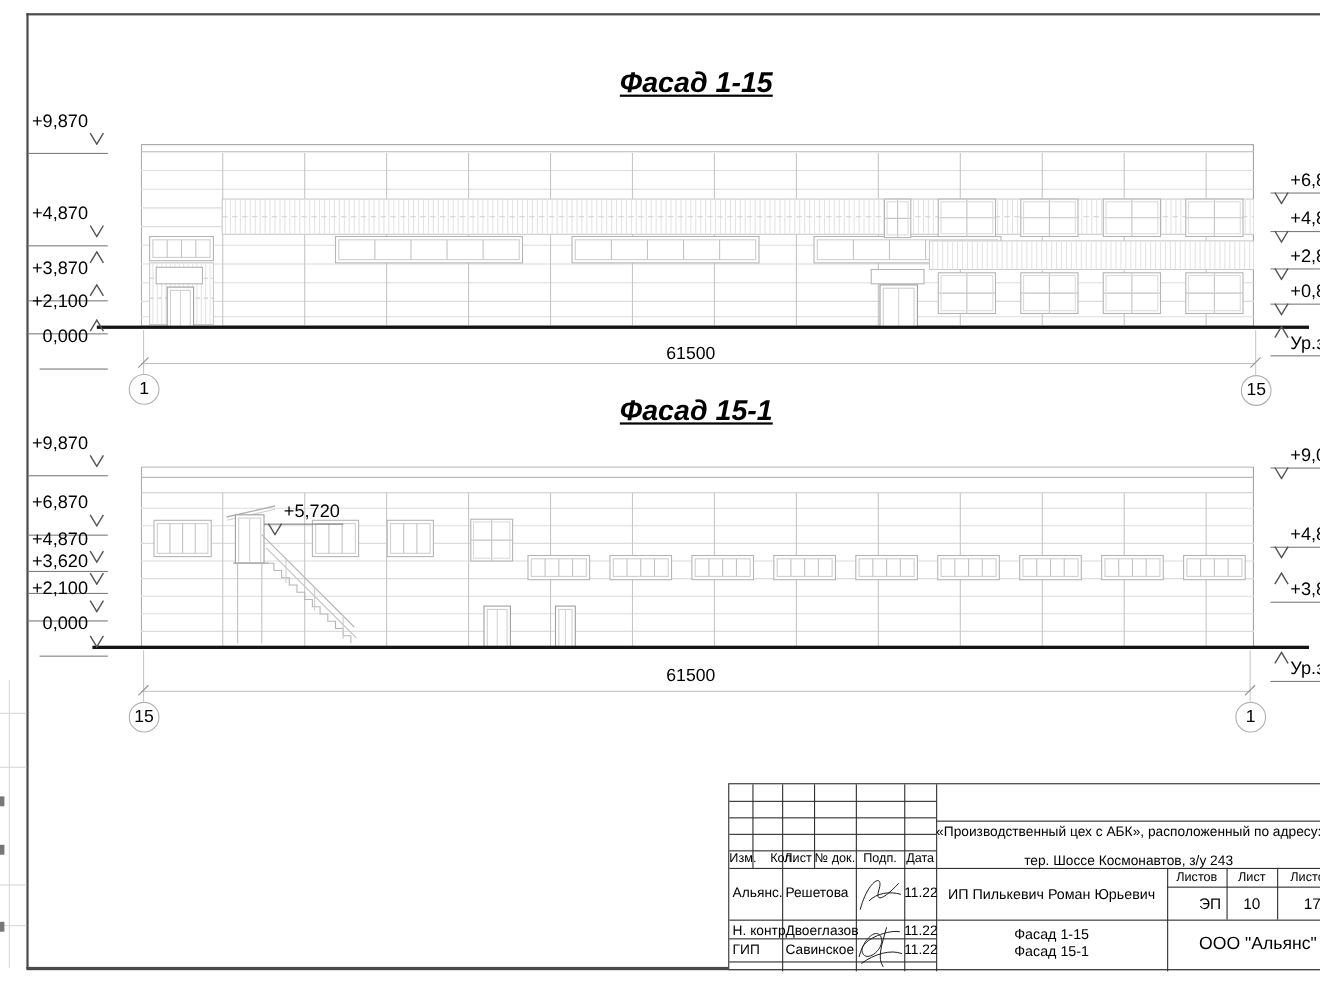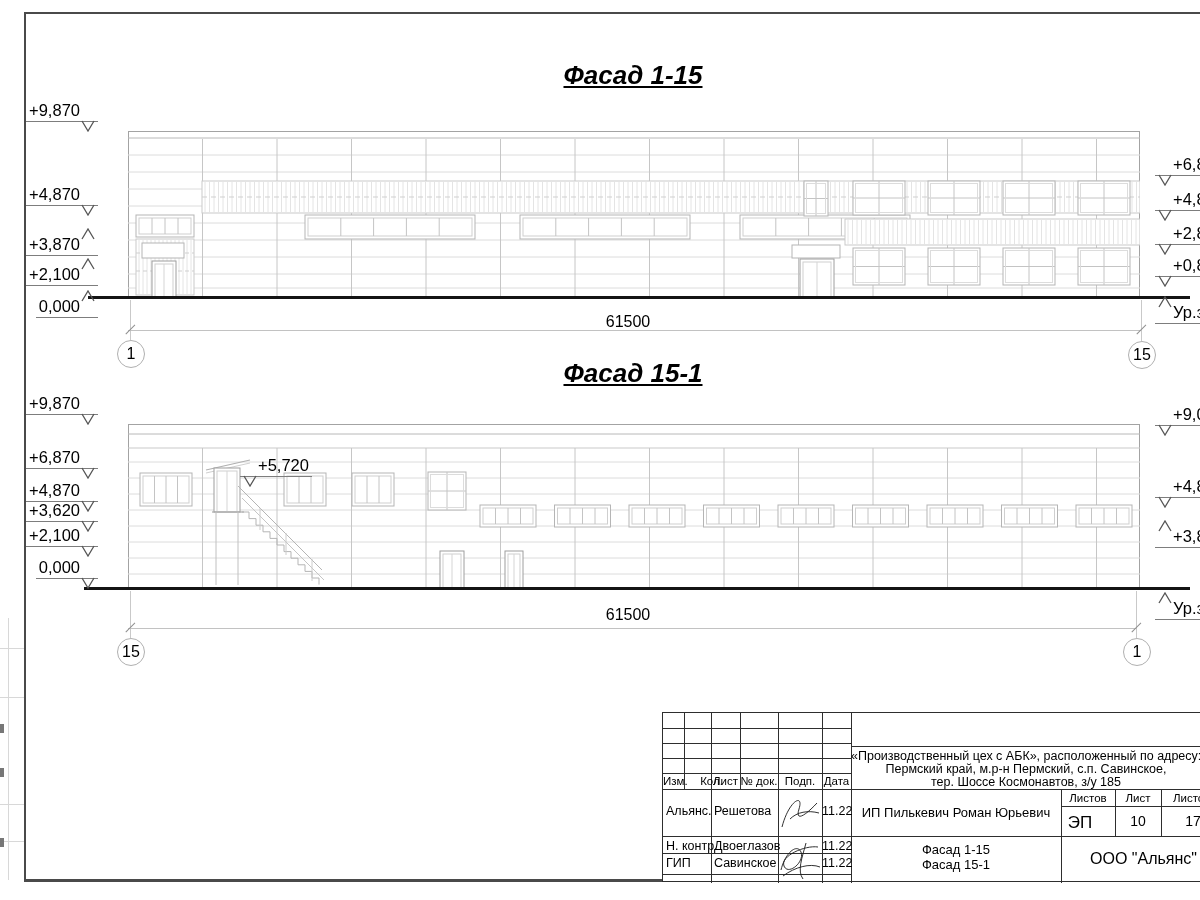--- a/index.html
+++ b/index.html
@@ -2,21 +2,21 @@
 <html><head>
 <meta charset="utf-8">
 <style>
   html,body{margin:0;padding:0;width:1200px;height:900px;overflow:hidden;background:#fff;
     font-family:"Liberation Sans",sans-serif;color:#000;}
   .abs{position:absolute;}
   .t{position:absolute;white-space:nowrap;}
   .ftitle{font-size:26px;font-style:italic;font-weight:bold;text-decoration:underline;text-align:center;width:220px;}
   .dimtxt{font-size:16px;text-align:center;width:100px;}
   .mark{position:absolute;font-size:16.5px;white-space:nowrap;height:20px;}
-  .mark .lbl{display:inline-block;border-bottom:1.2px solid #7d7d7d;padding:0 18px 1px 3px;line-height:19px;}
+  .mark .lbl{display:inline-block;border-bottom:1.2px solid #7d7d7d;padding:0 18px 19px 3px;line-height:19px;}
   .mark.right .lbl{padding:0 3px 1px 18px;}
   .mark svg{position:absolute;}
   .mark.down svg{right:3px;bottom:-11px;}
   .mark.up svg{right:3px;top:-7px;}
   .mark.right.down svg{left:3px;right:auto;}
   .mark.right.up svg{left:3px;right:auto;}
   .mark polyline{fill:none;stroke:#555;stroke-width:1.3;}
   .axis{position:absolute;width:26px;height:26px;border:1.2px solid #b0b0b0;border-radius:50%;
     text-align:center;line-height:26px;font-size:16px;background:#fff;}
   .hline{position:absolute;height:1px;background:#c2c2c2;}
@@ -655,22 +655,21 @@
   <div class="sl" style="left:0;top:45px;width:188px;height:1px"></div>
   <div class="sl" style="left:0;top:60px;width:188px;height:1px"></div>
   <div class="sl" style="left:188px;top:33px;width:375px;height:1px"></div>
   <div class="sl" style="left:0;top:76px;width:563px;height:1px"></div>
   <div class="sl" style="left:398px;top:93px;width:165px;height:1px"></div>
   <div class="sl" style="left:0;top:123px;width:563px;height:1px"></div>
   <div class="sl" style="left:0;top:140px;width:188px;height:1px"></div>
   <div class="sl" style="left:0;top:161px;width:188px;height:1px"></div>
 
   <div class="st stc" style="left:188px;top:36px;width:350px">«Производственный цех с АБК», расположенный по адресу:</div>
-  <div class="st stc" style="left:188px;top:49px;width:350px">Пермский край, м.р-н Пермский, с.п. Савинское,</div>
-  <div class="st stc" style="left:188px;top:62px;width:350px">тер. Шоссе Космонавтов, з/у 185</div>
+  <div class="st stc" style="left:188px;top:62px;width:350px">тер. Шоссе Космонавтов, з/у 243</div>
 
   <div class="st stc sh" style="left:0;top:62px;width:21px">Изм.</div>
   <div class="st stc sh" style="left:35px;top:62px;width:27px">Кол.</div>
   <div class="st stc sh" style="left:48px;top:62px;width:29px">Лист</div>
   <div class="st stc sh" style="left:77px;top:62px;width:38px">№ док.</div>
   <div class="st stc sh" style="left:115px;top:62px;width:44px">Подп.</div>
   <div class="st stc sh" style="left:159px;top:62px;width:29px">Дата</div>
 
   <div class="st" style="left:3px;top:91px">Альянс.</div>
   <div class="st" style="left:51px;top:91px">Решетова</div>
@@ -687,20 +686,20 @@
   </svg>
   <svg class="abs" style="left:112px;top:125px" width="48" height="43" viewBox="0 0 48 43">
     <path d="M6,32 C10,15 22,5 26,14 C30,24 13,38 9,28 C5,18 30,7 43,9 M8,38 C20,29 35,25 45,29 M31,5 C27,20 22,33 28,41" fill="none" stroke="#1a1a1a" stroke-width="0.9"></path>
   </svg>
 
   <div class="st stc" style="left:188px;top:92px;width:210px;font-size:13px">ИП Пилькевич Роман Юрьевич</div>
 
   <div class="st stc sh" style="left:398px;top:79px;width:54px">Листов</div>
   <div class="st stc sh" style="left:452px;top:79px;width:46px">Лист</div>
   <div class="st sh" style="left:510px;top:79px">Листов</div>
-  <div class="st stc" style="left:390px;top:100px;width:54px;font-size:17px">ЭП</div>
+  <div class="st stc" style="left:410px;top:100px;width:54px;font-size:14px">ЭП</div>
   <div class="st stc" style="left:452px;top:100px;width:46px;font-size:14px">10</div>
   <div class="st stc" style="left:498px;top:100px;width:64px;font-size:14px">17</div>
 
   <div class="st stc" style="left:188px;top:129px;width:210px;font-size:13px">Фасад 1-15</div>
   <div class="st stc" style="left:188px;top:144px;width:210px;font-size:13px">Фасад 15-1</div>
   <div class="st stc" style="left:398px;top:137px;width:165px;font-size:16px">ООО "Альянс"</div>
 </div>
 
 </body></html>

